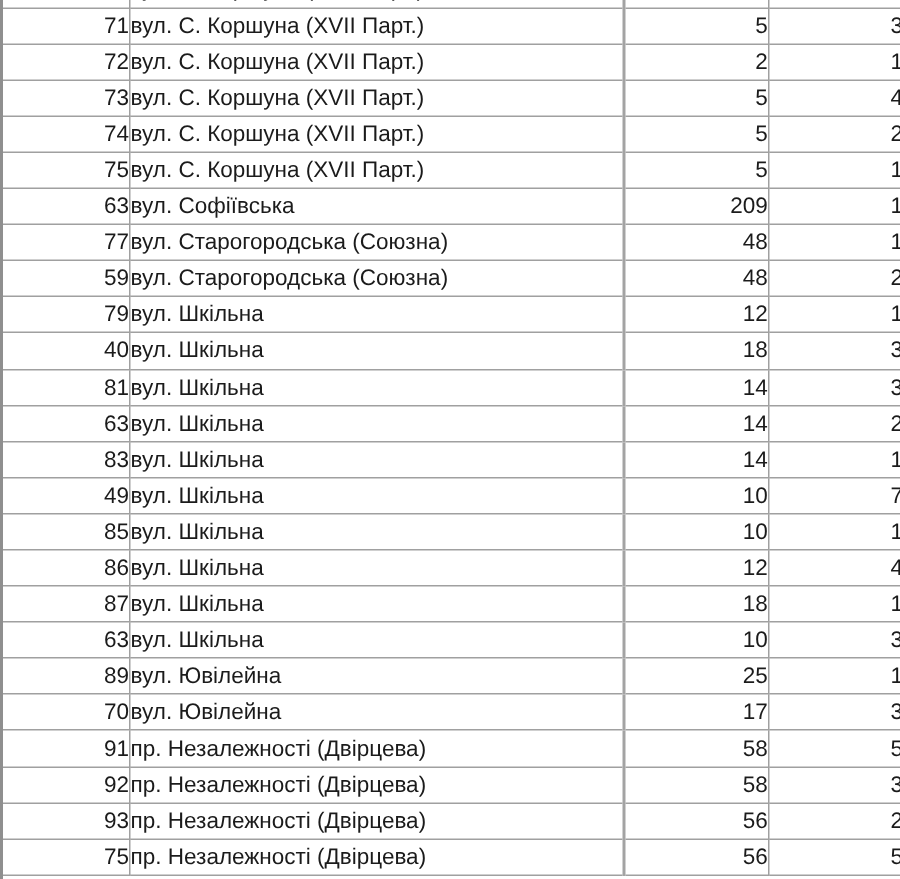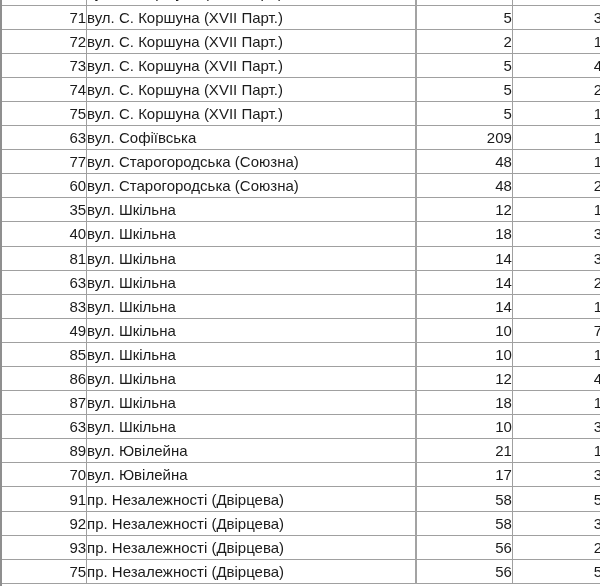--- a/index.html
+++ b/index.html
@@ -108,27 +108,27 @@
       <td class="c-val1">209</td>
       <td class="c-val2">1</td>
     </tr>
         <tr>
       <td class="c-rownum">77</td>
       <td class="c-street">вул. Старогородська (Союзна)</td>
       <td class="c-val1">48</td>
       <td class="c-val2">1</td>
     </tr>
         <tr>
-      <td class="c-rownum">60</td>
+      <td class="c-rownum">59</td>
       <td class="c-street">вул. Старогородська (Союзна)</td>
       <td class="c-val1">48</td>
       <td class="c-val2">2</td>
     </tr>
         <tr>
-      <td class="c-rownum">35</td>
+      <td class="c-rownum">79</td>
       <td class="c-street">вул. Шкільна</td>
       <td class="c-val1">12</td>
       <td class="c-val2">1</td>
     </tr>
         <tr>
       <td class="c-rownum">40</td>
       <td class="c-street">вул. Шкільна</td>
       <td class="c-val1">18</td>
       <td class="c-val2">3</td>
     </tr>
@@ -176,21 +176,21 @@
     </tr>
         <tr>
       <td class="c-rownum">63</td>
       <td class="c-street">вул. Шкільна</td>
       <td class="c-val1">10</td>
       <td class="c-val2">3</td>
     </tr>
         <tr>
       <td class="c-rownum">89</td>
       <td class="c-street">вул. Ювілейна</td>
-      <td class="c-val1">21</td>
+      <td class="c-val1">25</td>
       <td class="c-val2">1</td>
     </tr>
         <tr>
       <td class="c-rownum">70</td>
       <td class="c-street">вул. Ювілейна</td>
       <td class="c-val1">17</td>
       <td class="c-val2">3</td>
     </tr>
         <tr>
       <td class="c-rownum">91</td>

